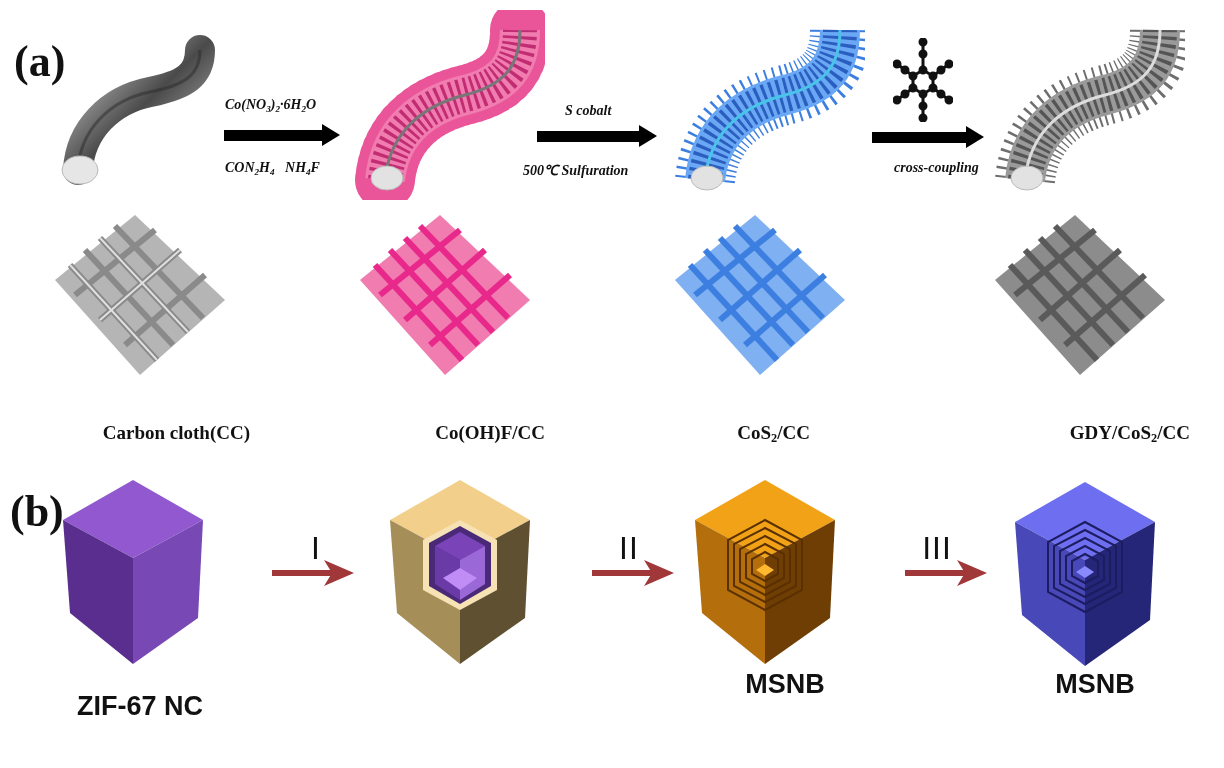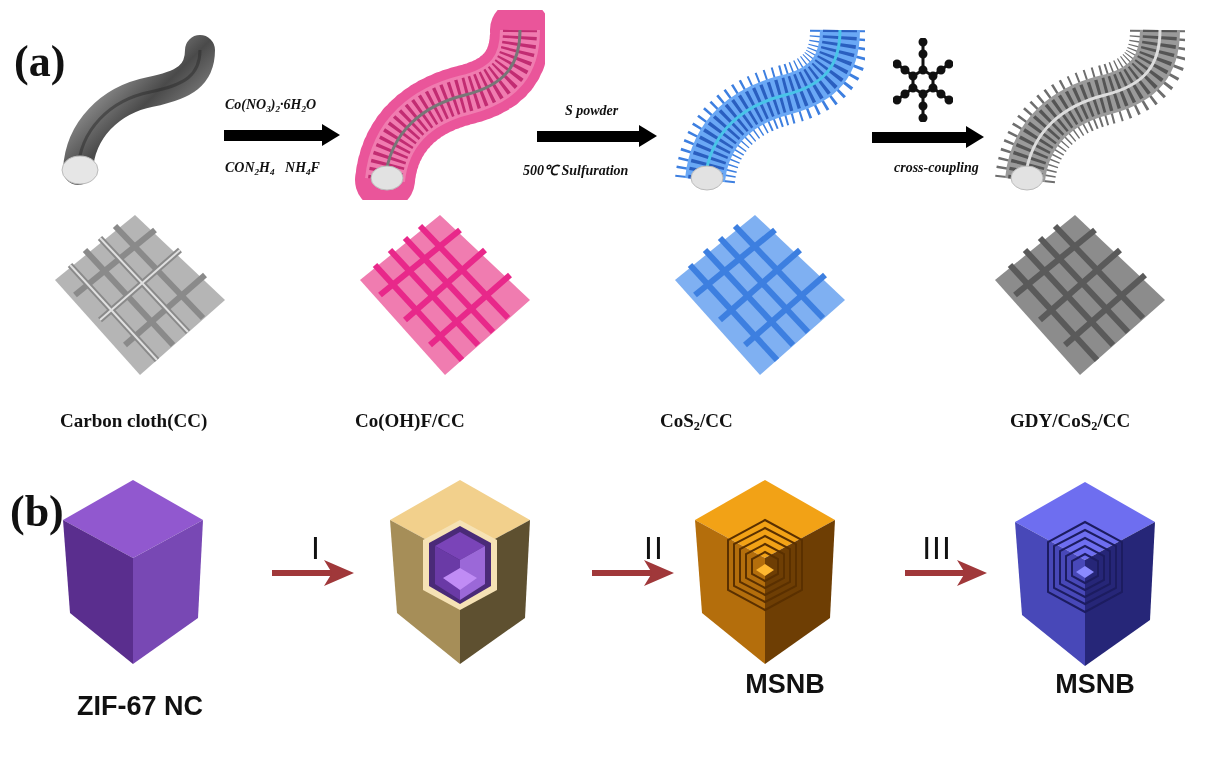--- a/index.html
+++ b/index.html
@@ -1,21 +1,21 @@
 <!DOCTYPE html>
 <html><head>
 <meta charset="utf-8">
 <style>
   html, body { margin:0; padding:0; background:#ffffff; }
   body { width:1224px; height:768px; position:relative; overflow:hidden; font-family:"Liberation Serif", serif; }
   .abs { position:absolute; }
   .panel-label { font-family:"Liberation Serif", serif; font-weight:bold; font-size:44px; color:#111; line-height:1; }
   .serif-lbl { font-family:"Liberation Serif", serif; font-weight:bold; color:#111; white-space:nowrap; }
   .reagent { font-size:14px;font-style:italic; }
-  .caption-a { font-size:19px; text-align:left; }
+  .caption-a { font-size:19px; text-align:right;margin-top:12px; }
   .caption-b { font-family:"Liberation Sans", sans-serif; font-weight:bold; font-size:27px; color:#111; text-align:center; line-height:32px; }
   .roman { font-family:"Liberation Sans", sans-serif; font-size:32px; color:#111; text-align:center; letter-spacing:1px; }
   sub { font-size:65%; vertical-align:-3px; line-height:0; }
   svg { display:block; }
 </style>
 </head>
 <body>
 
 <div class="abs panel-label" style="left:14px;top:40px;">(a)</div>
 
@@ -52,21 +52,21 @@
     <g stroke="#e8428f" stroke-width="4" stroke-linecap="round" opacity="0.9">
       <path d="M40,170 C45,120 80,95 120,85 C160,75 175,55 175,20" fill="none" stroke-width="60" stroke-dasharray="2 5"></path>
     </g>
     <path d="M40,170 C45,120 80,95 120,85 C160,75 175,55 175,20" fill="none" stroke="#f07cb0" stroke-width="40"></path>
     <path d="M40,170 C45,120 80,95 120,85 C160,75 175,55 175,20" fill="none" stroke="#c22c72" stroke-width="34" stroke-dasharray="3 4"></path>
     <path d="M40,170 C45,120 80,95 120,85 C160,75 175,55 175,20" fill="none" stroke="#777" stroke-width="3"></path>
     <ellipse cx="42" cy="168" rx="16" ry="12" fill="#e2e2e2" stroke="#bbb"></ellipse>
   </svg>
 </div>
 
-<div class="abs serif-lbl reagent" style="left:565px;top:103px;">S powder</div>
+<div class="abs serif-lbl reagent" style="left:565px;top:103px;">S cobalt</div>
 <div class="abs" style="left:537px;top:125px;">
   <svg width="120" height="22">
       <rect x="0" y="6" width="104" height="11" fill="#000"></rect>
       <polygon points="102,0 120,11 102,22" fill="#000"></polygon>
     </svg>
 </div>
 <div class="abs serif-lbl reagent" style="left:523px;top:160px;">500℃ Sulfuration</div>
 
 <div class="abs" style="left:665px;top:10px;">
   <svg width="200" height="190" viewBox="0 0 200 190">
@@ -224,21 +224,21 @@
 
     <polygon points="75,42 112,62 112,112 75,132 38,112 38,62" fill="#f6e2b5"></polygon>
     <polygon points="75,48 106,65 106,108 75,126 44,108 44,65" fill="#4a2a78"></polygon>
     <polygon points="75,54 100,68 75,82 50,68" fill="#7a44b8"></polygon>
     <polygon points="50,68 75,82 75,122 50,106" fill="#6a3aa6"></polygon>
     <polygon points="75,82 100,68 100,106 75,122" fill="#9b68d8"></polygon>
     <polygon points="58,100 75,90 92,100 75,112" fill="#c08cf5"></polygon>
   </svg>
 </div>
 
-<div class="abs roman" style="left:634px;top:530px;width:40px;">II</div>
+<div class="abs roman" style="left:609px;top:530px;width:40px;">II</div>
 <div class="abs" style="left:592px;top:560px;">
   <svg width="82" height="26">
       <rect x="0" y="10" width="62" height="6" fill="#a0383a"></rect>
       <polygon points="52,0 82,13 52,26 60,13" fill="#a0383a"></polygon>
     </svg>
 </div>
 
 <div class="abs" style="left:690px;top:478px;">
   <svg width="150" height="190" viewBox="0 0 150 190">
     <polygon points="75,2 145,42 75,80 5,42" fill="#f2a216"></polygon>

